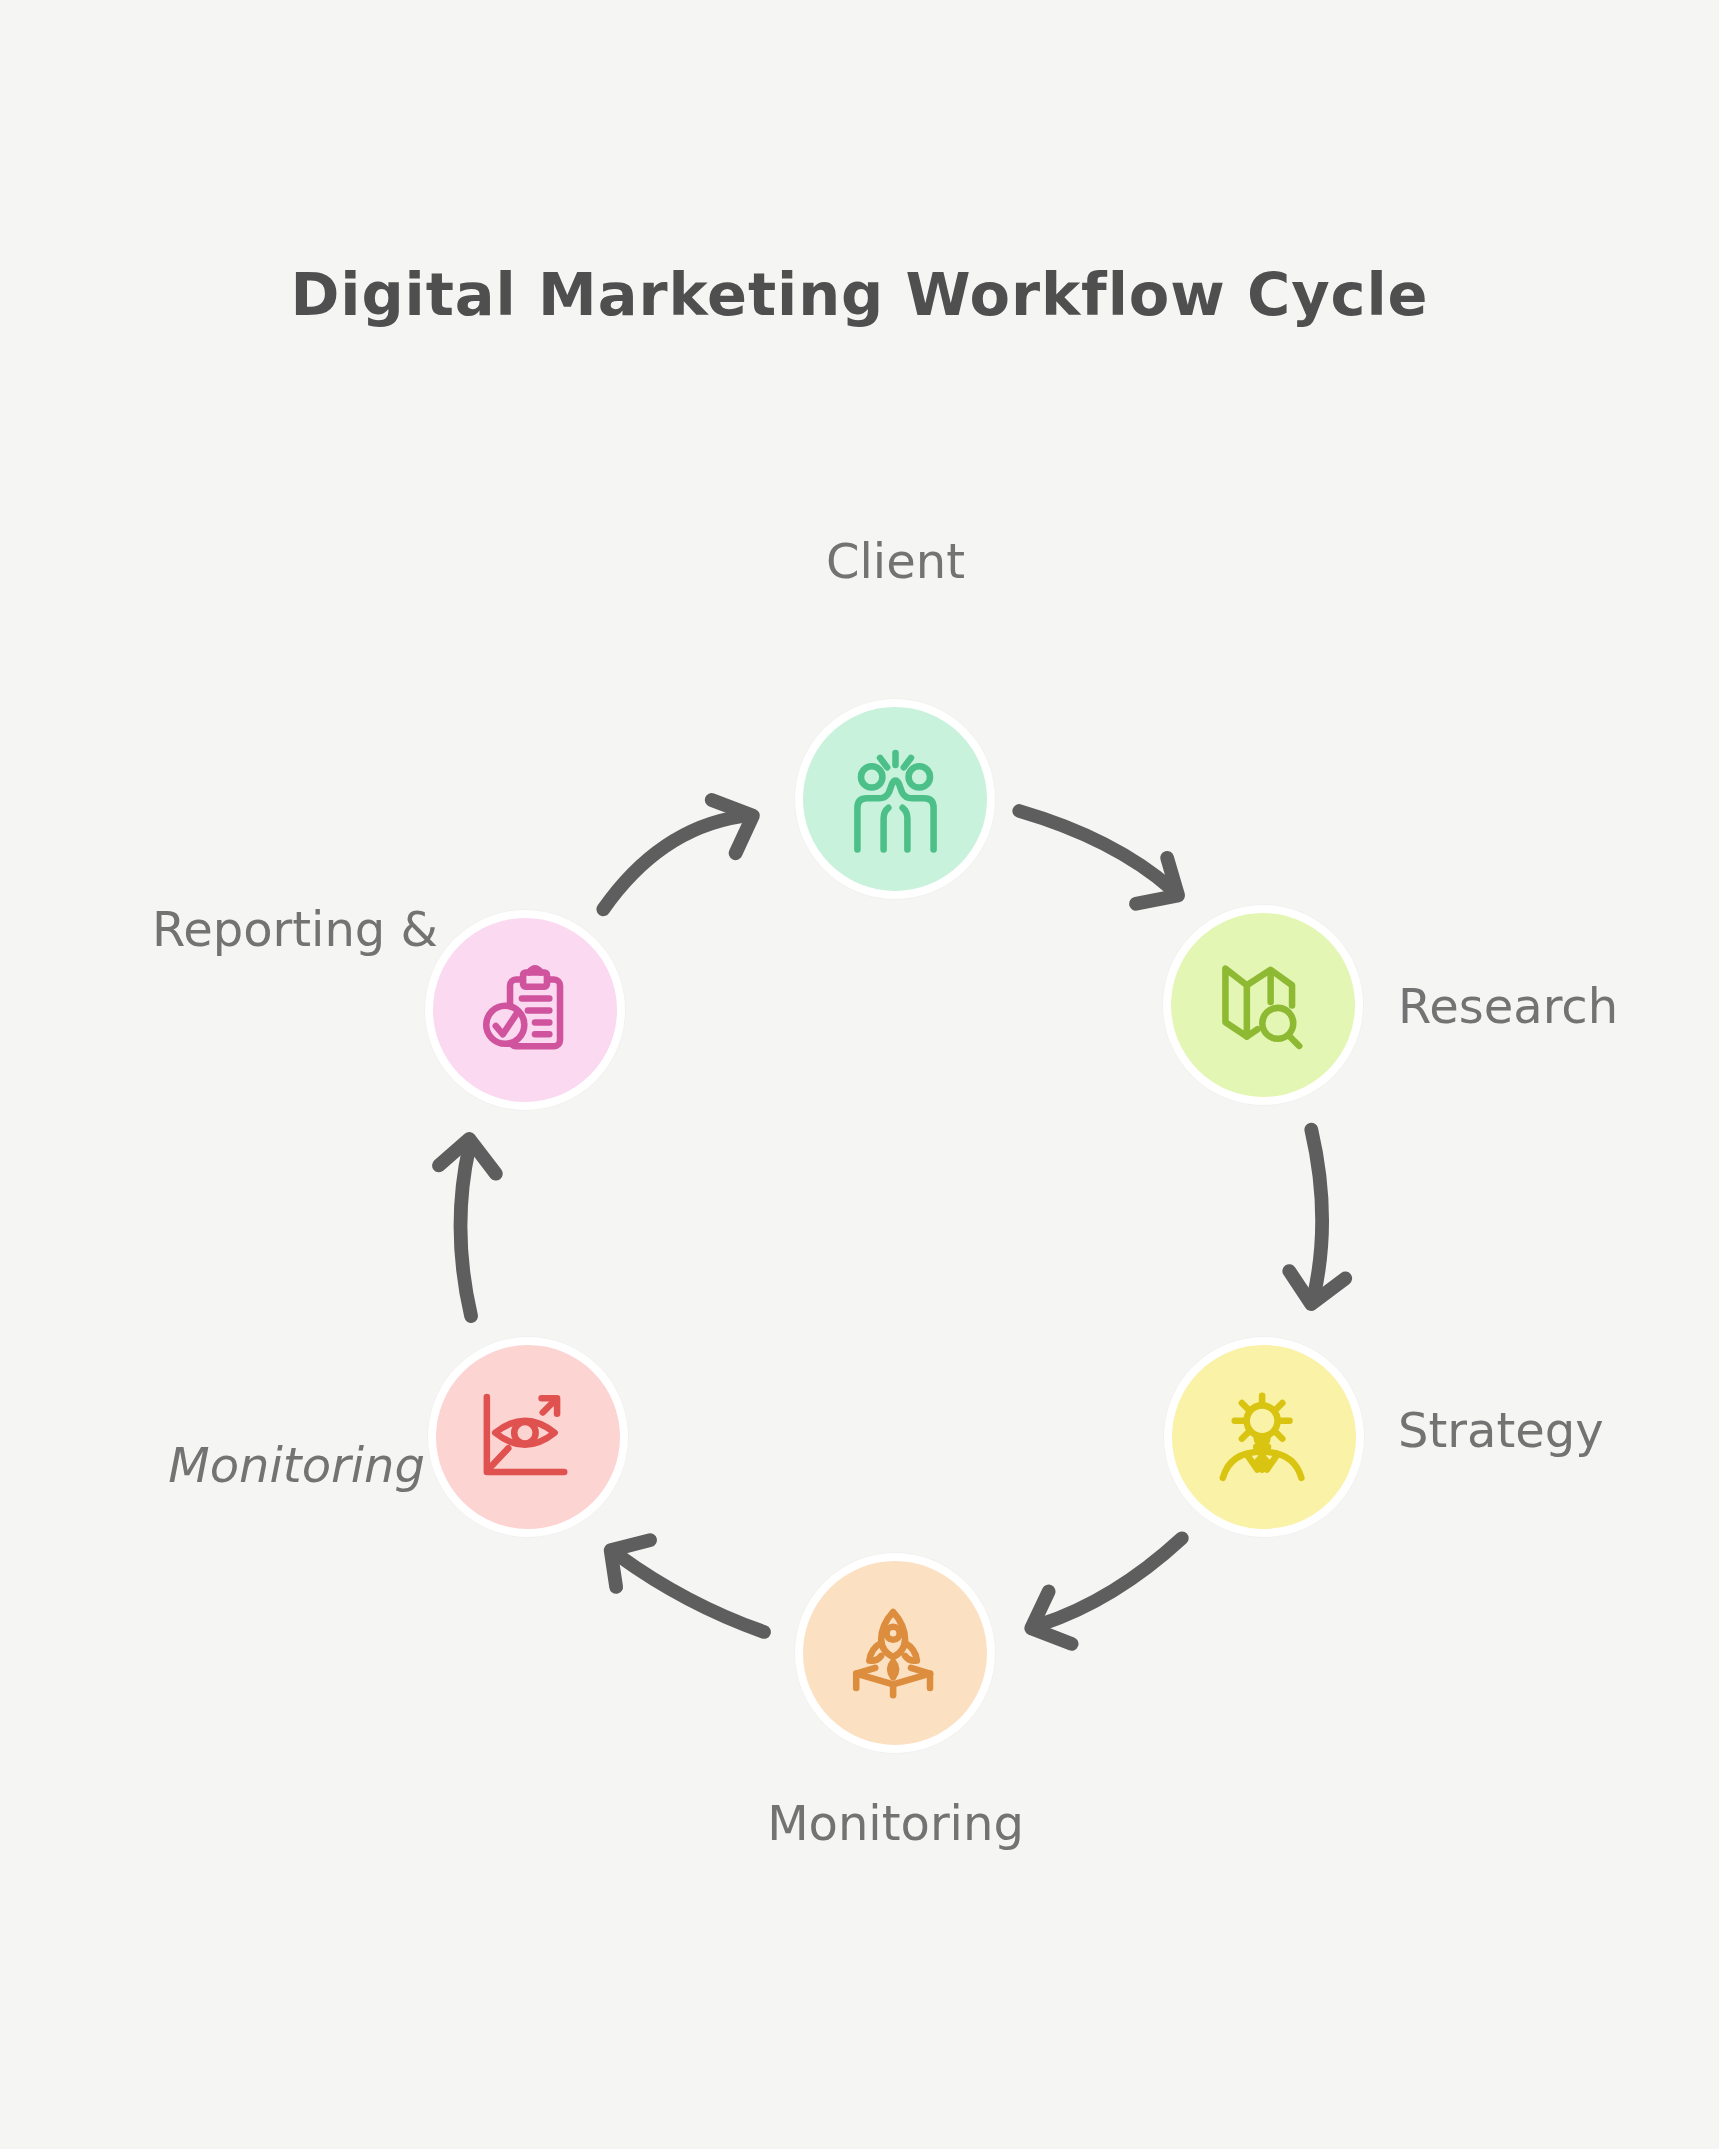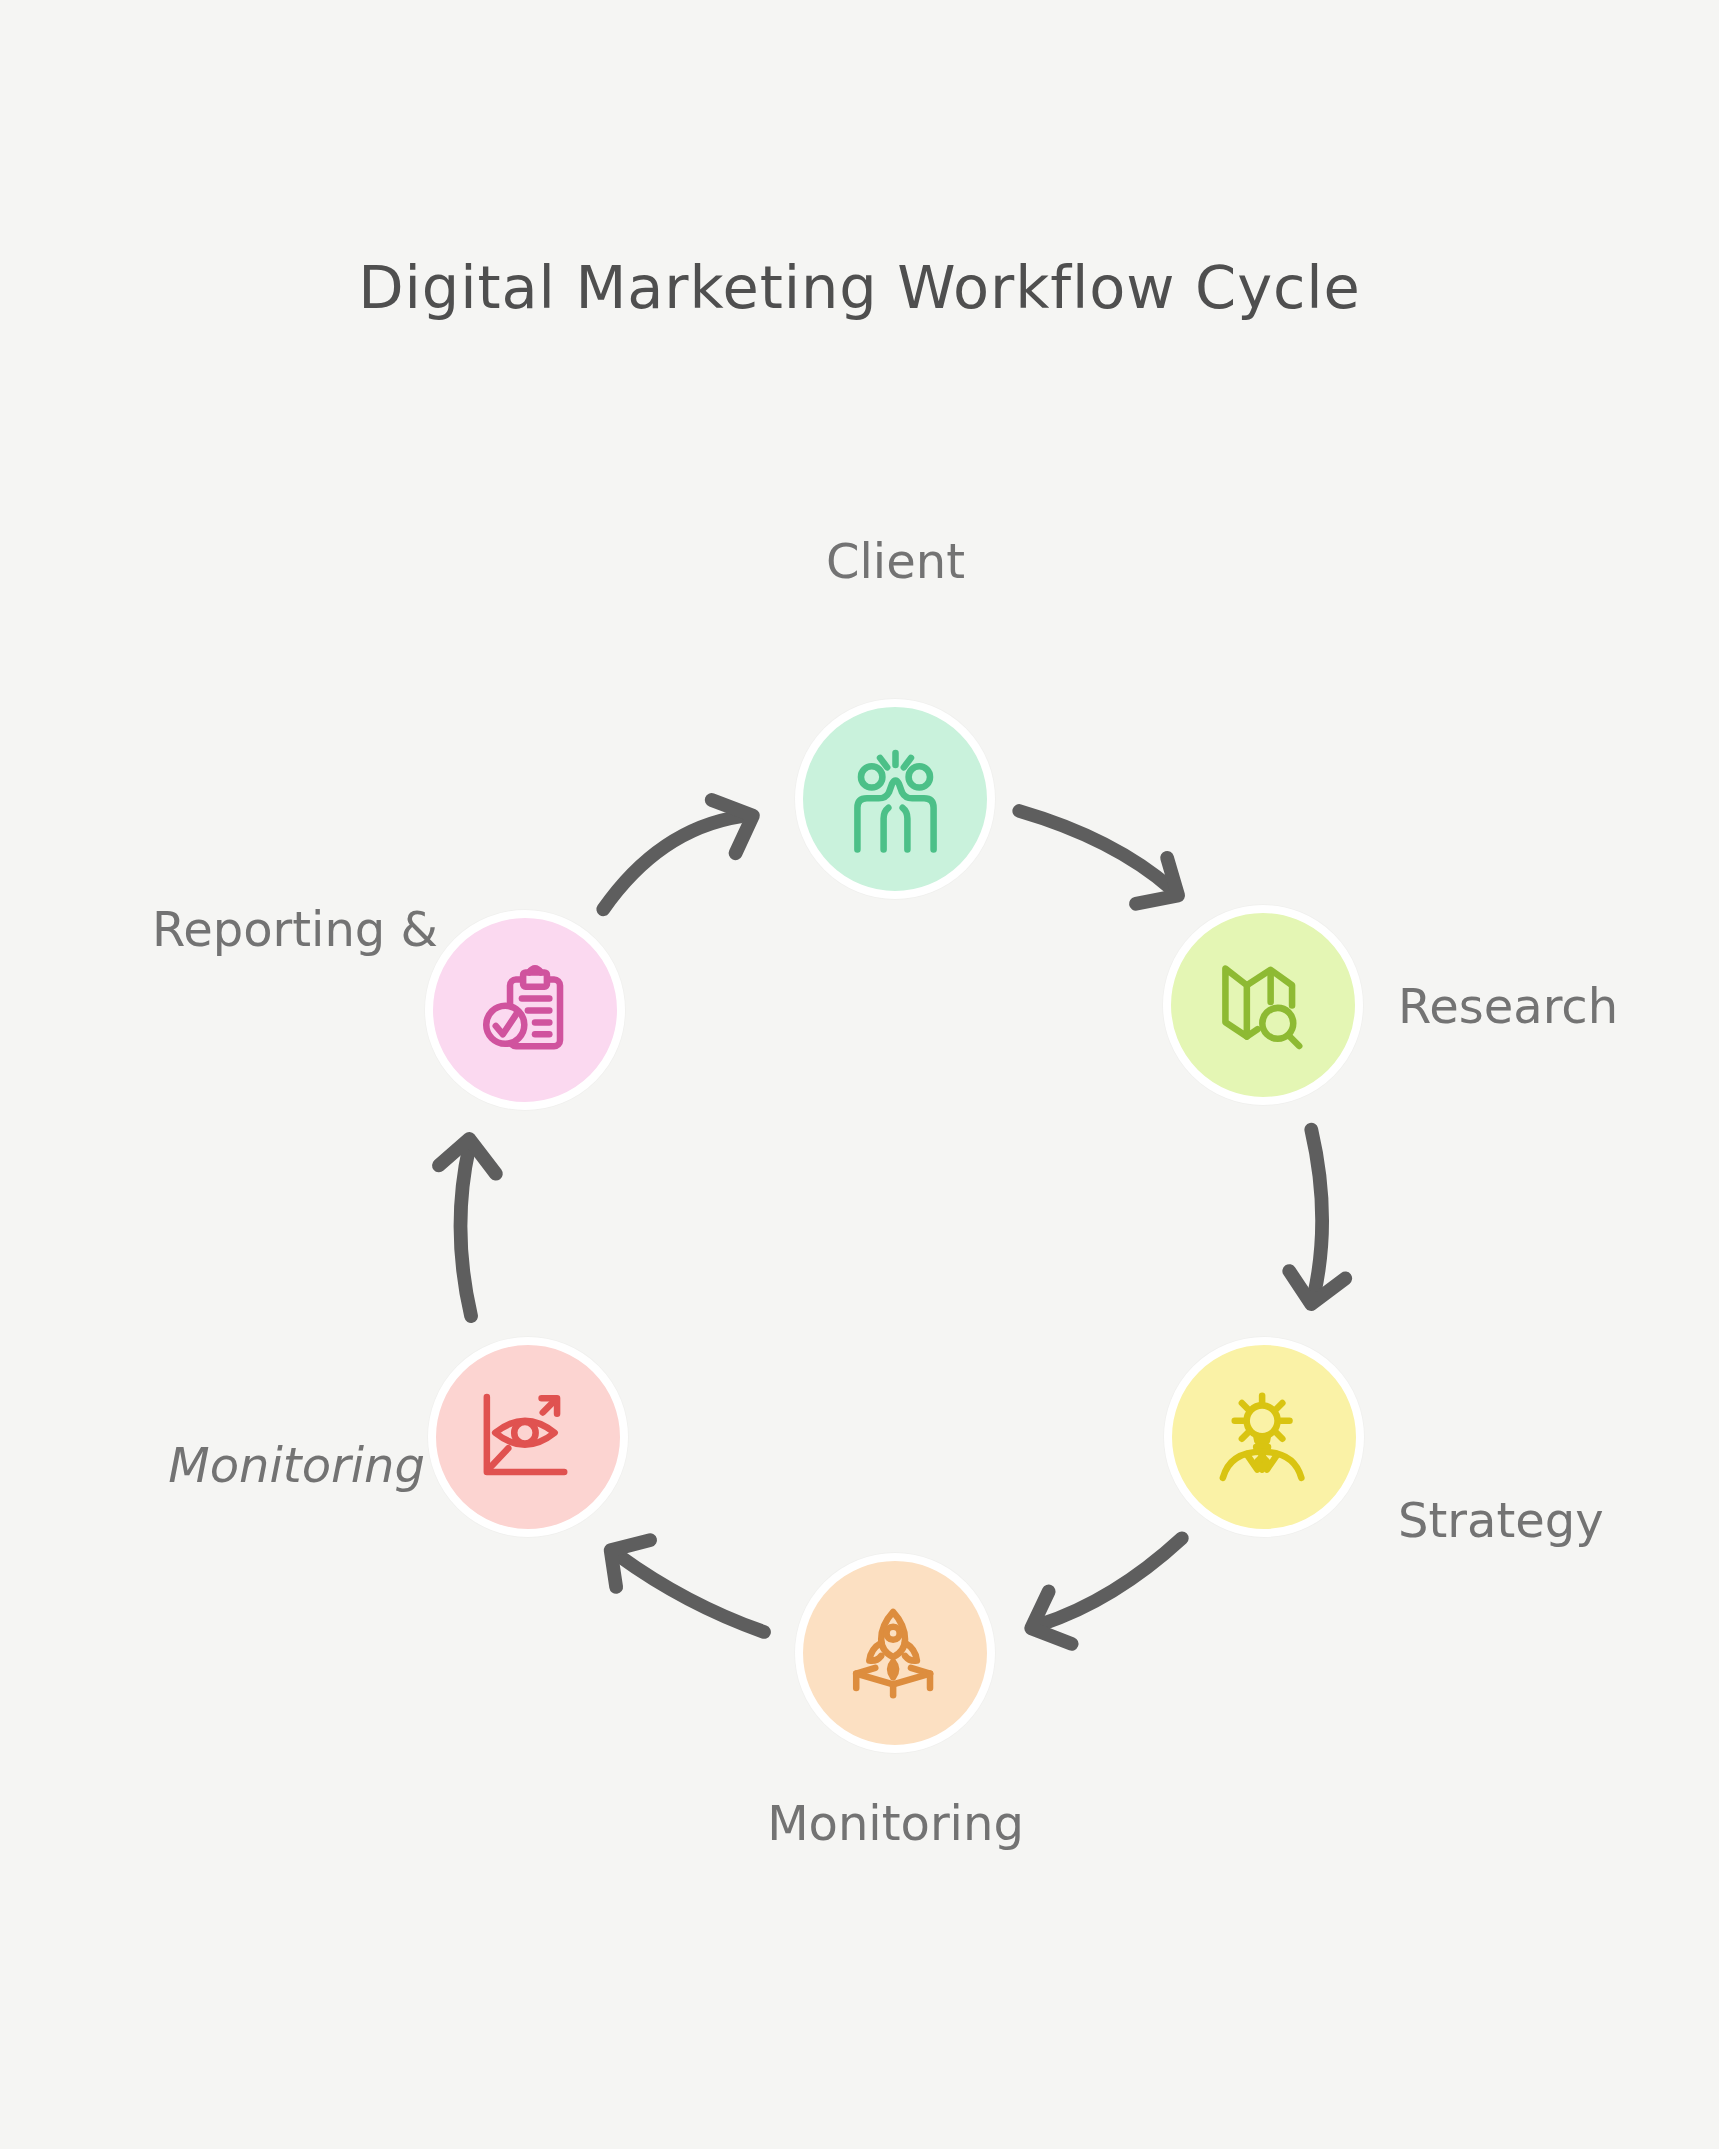--- a/index.html
+++ b/index.html
@@ -3,22 +3,22 @@
 <meta charset="utf-8">
 <style>
   html,body{margin:0;padding:0;background:#f5f5f3;}
   #canvas{
     position:relative;width:1719px;height:2150px;overflow:hidden;
     background:#f5f5f3;
     font-family:"DejaVu Sans","Liberation Sans",sans-serif;
     color:#4a4a4a;
   }
   .title{
-    position:absolute;left:33px;top:253px;width:1653px;
-    text-align:center;font-size:59px;font-weight:400;letter-spacing:0.9px;
+    position:absolute;left:33px;top:260px;width:1653px;
+    text-align:center;font-size:59px;font-weight:700;letter-spacing:0.9px;
     color:#4f4f4f;
   }
   .bubble{
     position:absolute;width:184px;height:184px;border-radius:50%;
     border:8.3px solid #ffffff;display:flex;align-items:center;justify-content:center;
     box-shadow:0 0 0 0.9px rgba(0,0,0,0.02);
   }
   .bubble svg{display:block;}
   .icon-stroke{fill:none;stroke-width:5.5;stroke-linecap:round;stroke-linejoin:round;}
   .label{
@@ -157,21 +157,21 @@
       </g>
     </svg>
   </div>
 
   <div class="label center" style="left:620px;top:525px;width:551px;">
     <div>Client</div>
   </div>
 
   <div class="label" style="left:1398px;top:970px;">Research</div>
 
-  <div class="label" style="left:1398px;top:1484px;">Strategy</div>
+  <div class="label" style="left:1398px;top:1394px;">Strategy</div>
 
   <div class="label center" style="left:620px;top:1787px;width:551px;">Monitoring</div>
 
   <div class="label rightal" style="left:0px;top:1429px;width:397px;font-style:italic;">Monitoring</div>
 
   <div class="label rightal" style="left:0px;top:893px;width:410px;">
     <div>Reporting &amp;</div>
   </div>
 
 </div>

